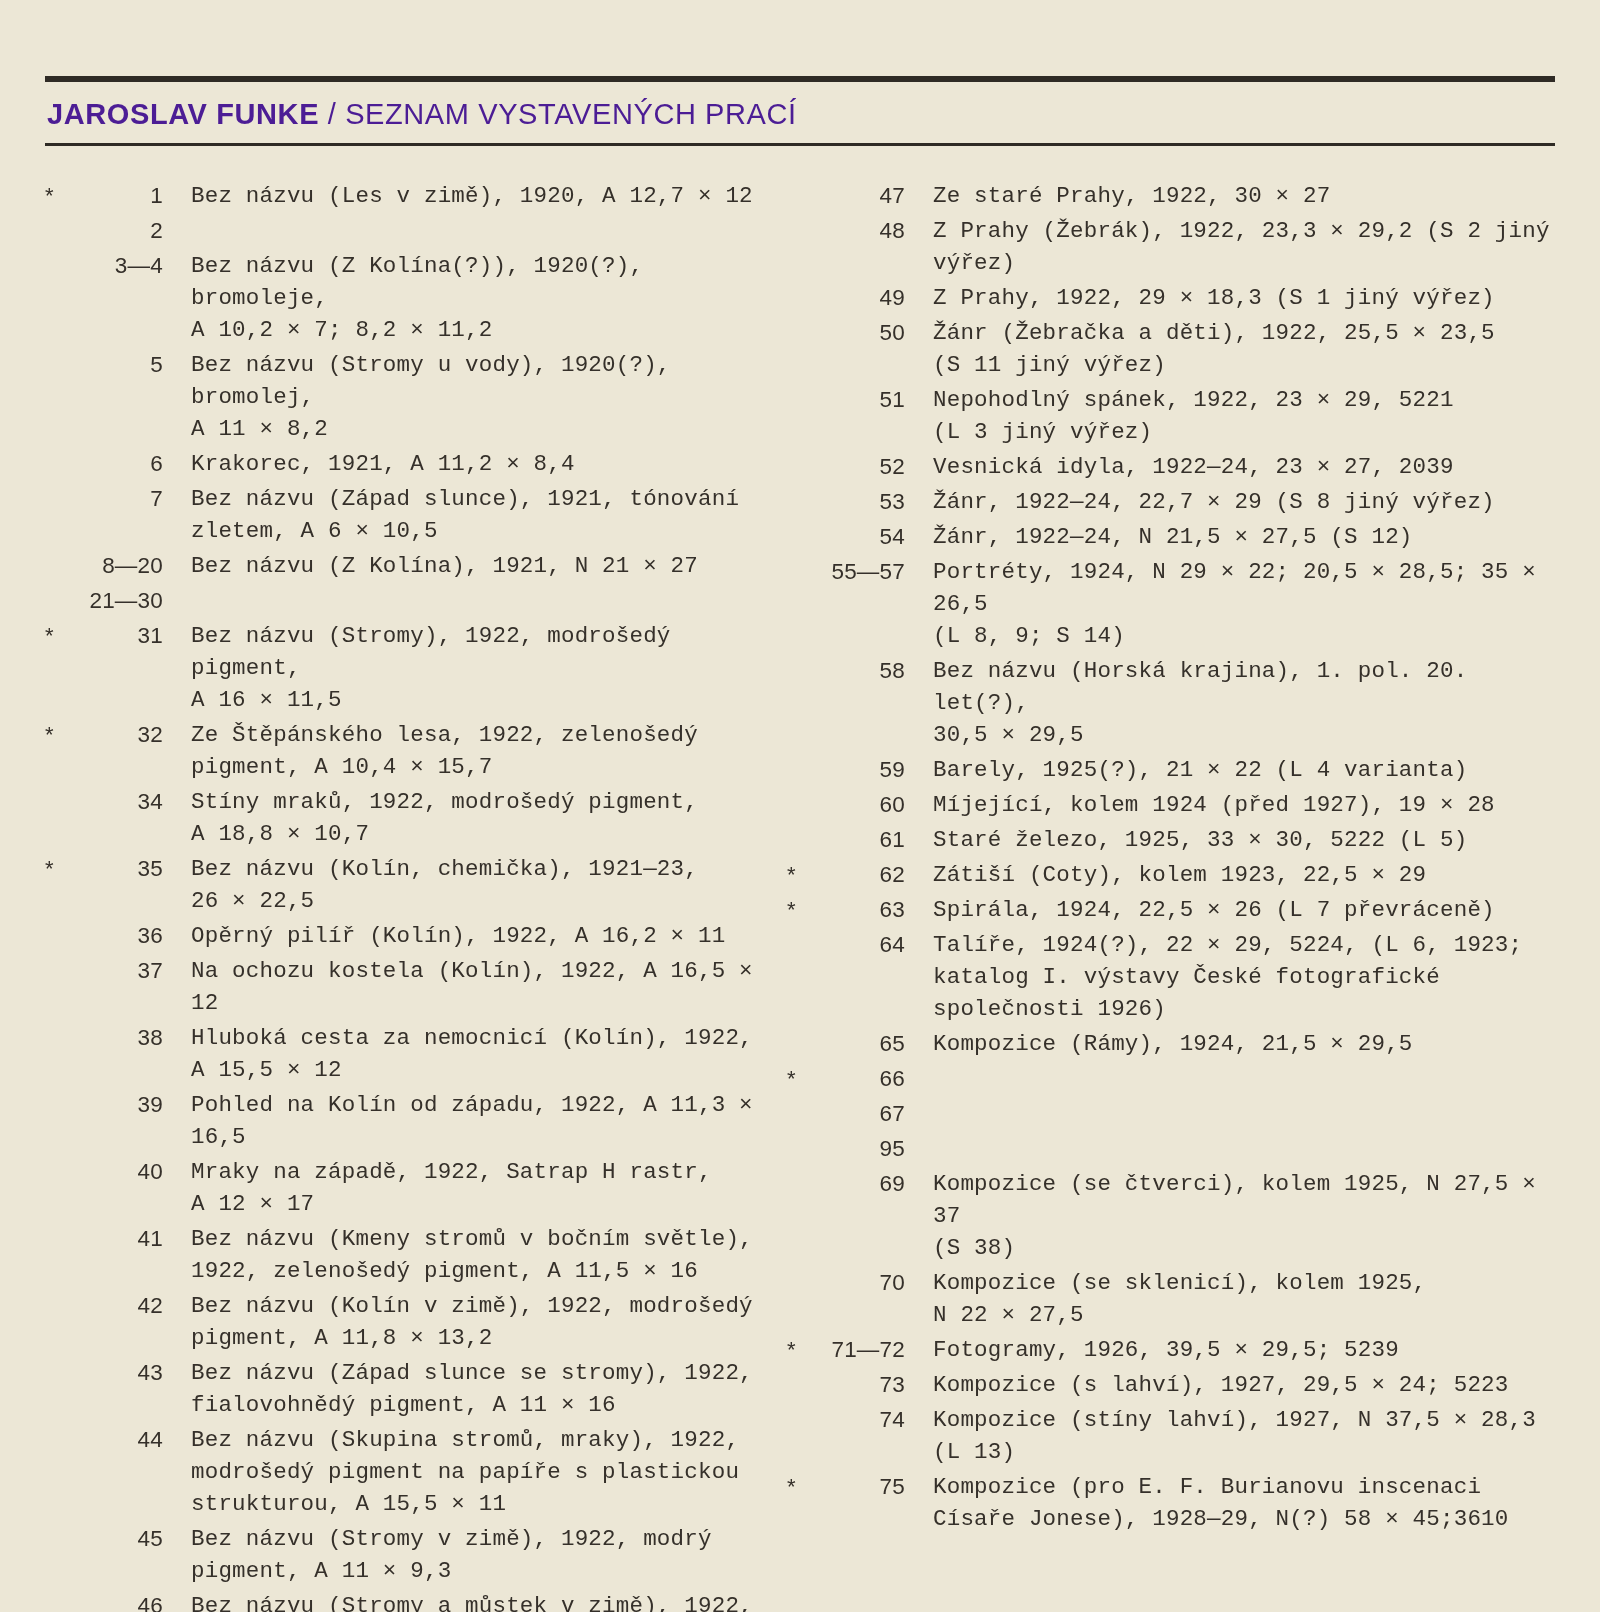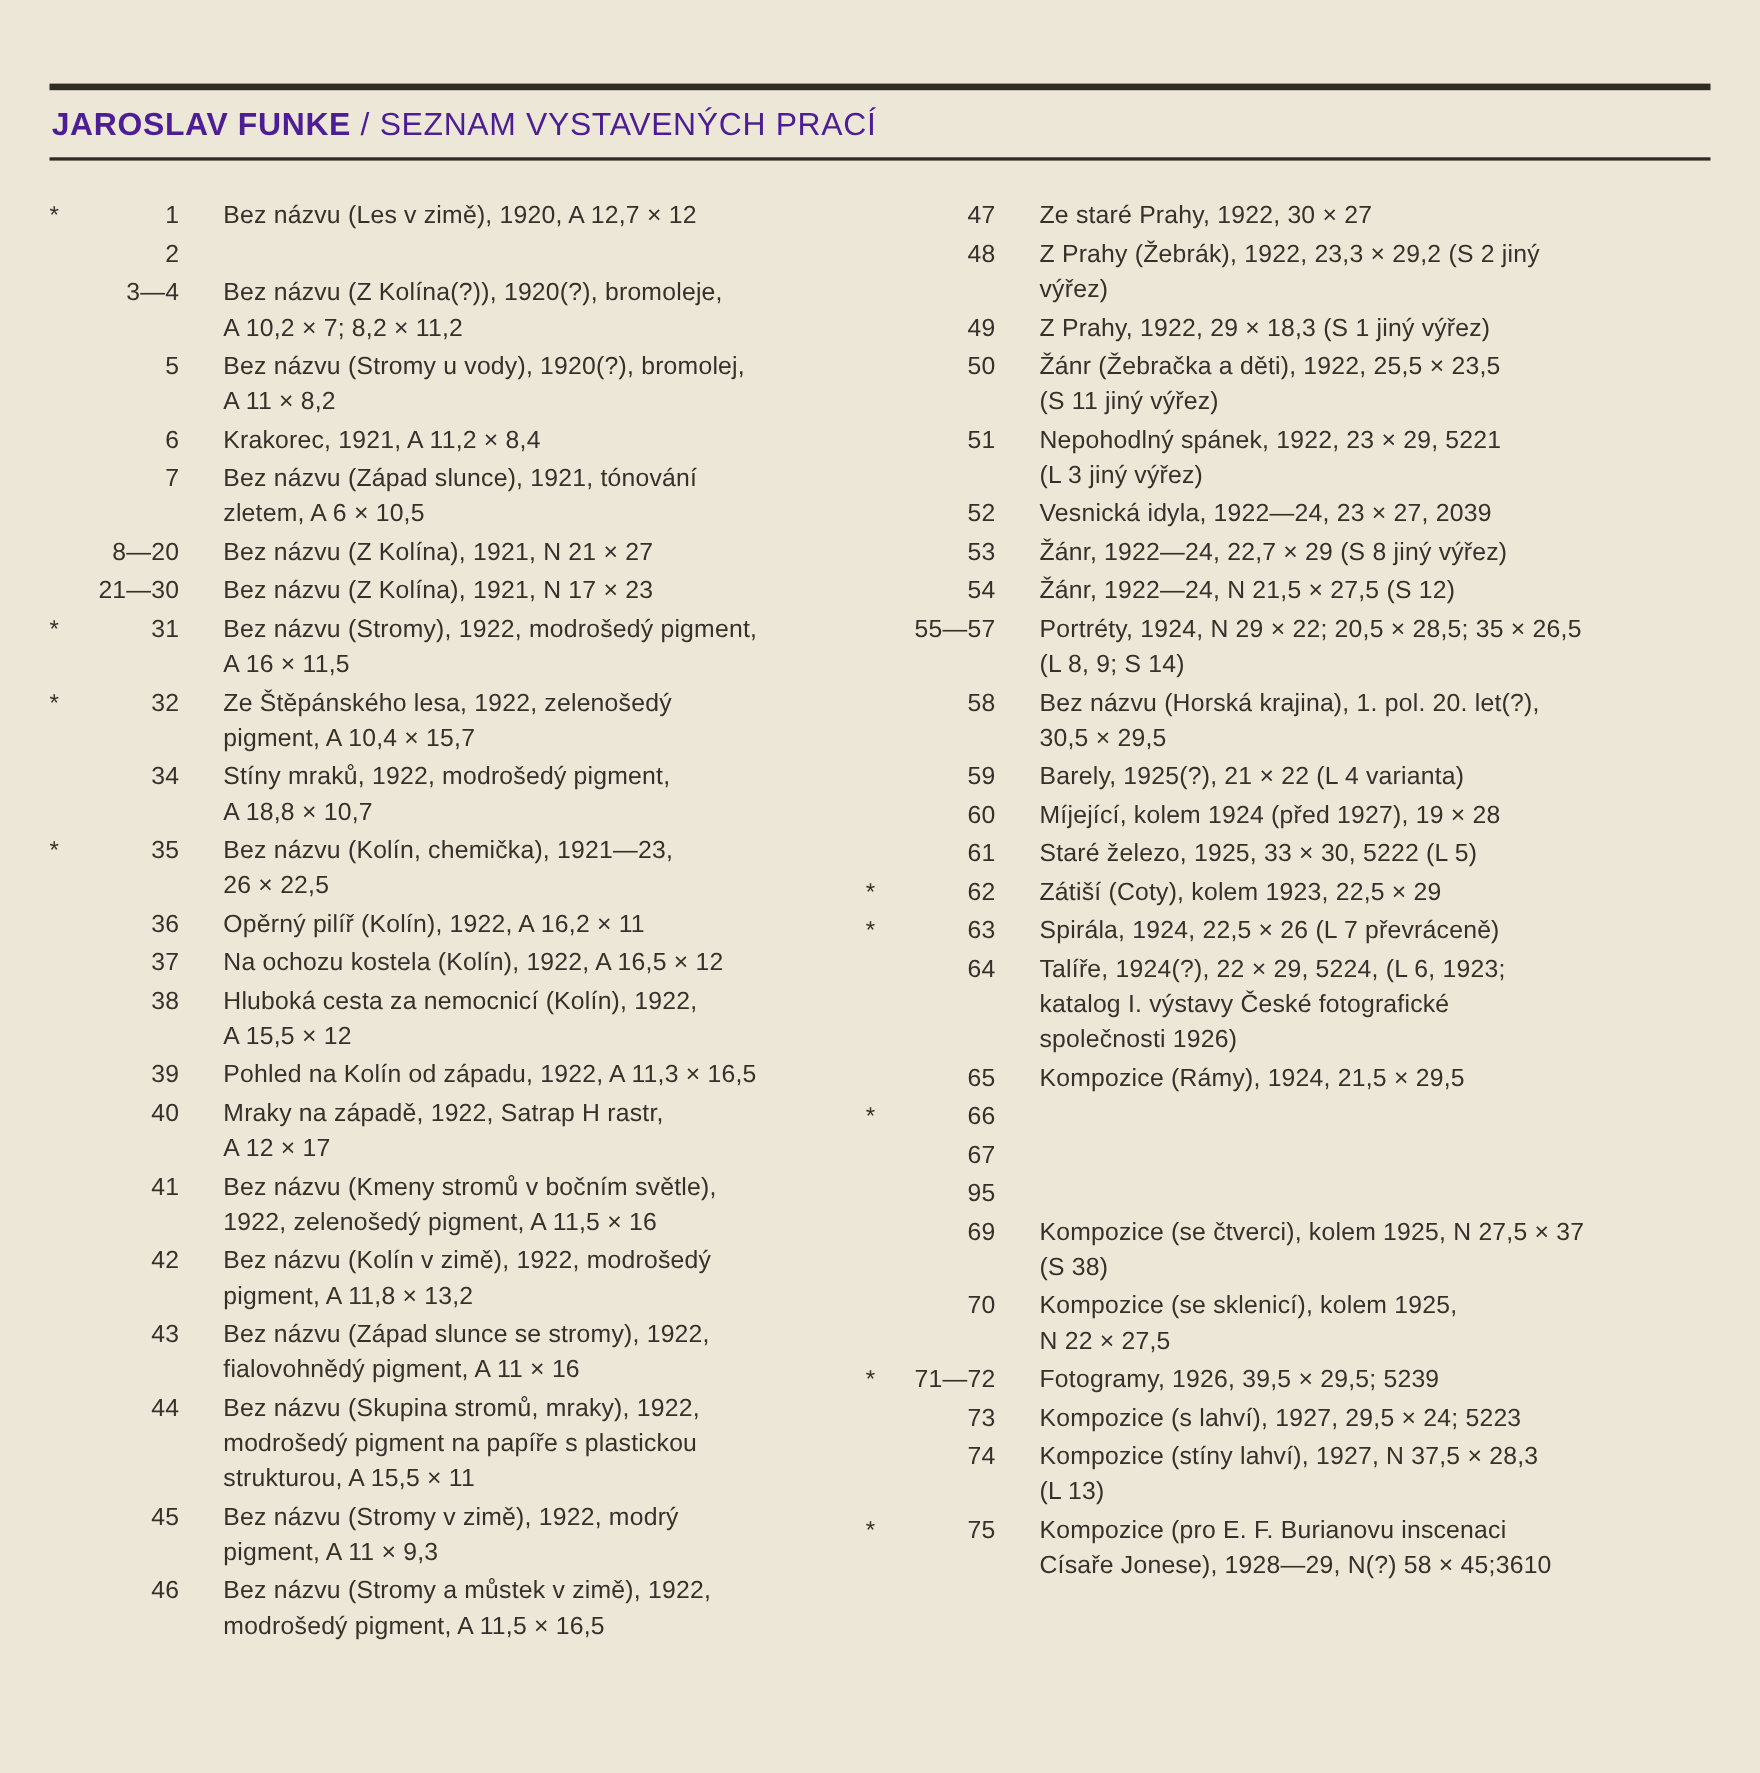--- a/index.html
+++ b/index.html
@@ -51,22 +51,23 @@
     flex: 0 0 28px;
     font-size: 22px;
   }
   .num {
     flex: 0 0 90px;
     text-align: right;
     white-space: nowrap;
   }
   .txt {
     flex: 1;
-    margin-left: 40px;
+    margin-left: 28px;
     white-space: pre-line;
+    font-family: Liberation Mono, monospace;
   }
 </style>
 </head>
 <body>
 
 <div class="page">
   <div class="rule-thick"></div>
   <h1 class="title"><span class="bold">JAROSLAV FUNKE</span>
     <span>/</span>
     <span>SEZNAM VYSTAVENÝCH PRACÍ</span></h1>
@@ -107,21 +108,20 @@
 zletem, A 6 × 10,5</span>
         </div>
         <div class="entry">
           <span class="star"></span>
           <span class="num">8—20</span>
           <span class="txt">Bez názvu (Z Kolína), 1921, N 21 × 27</span>
         </div>
         <div class="entry">
           <span class="star"></span>
           <span class="num">21—30</span>
-          <span class="txt">Bez názvu (Z Kolína), 1921, N 17 × 23</span>
         </div>
         <div class="entry">
           <span class="star">*</span>
           <span class="num">31</span>
           <span class="txt">Bez názvu (Stromy), 1922, modrošedý pigment,
 A 16 × 11,5</span>
         </div>
         <div class="entry">
           <span class="star">*</span>
           <span class="num">32</span>

